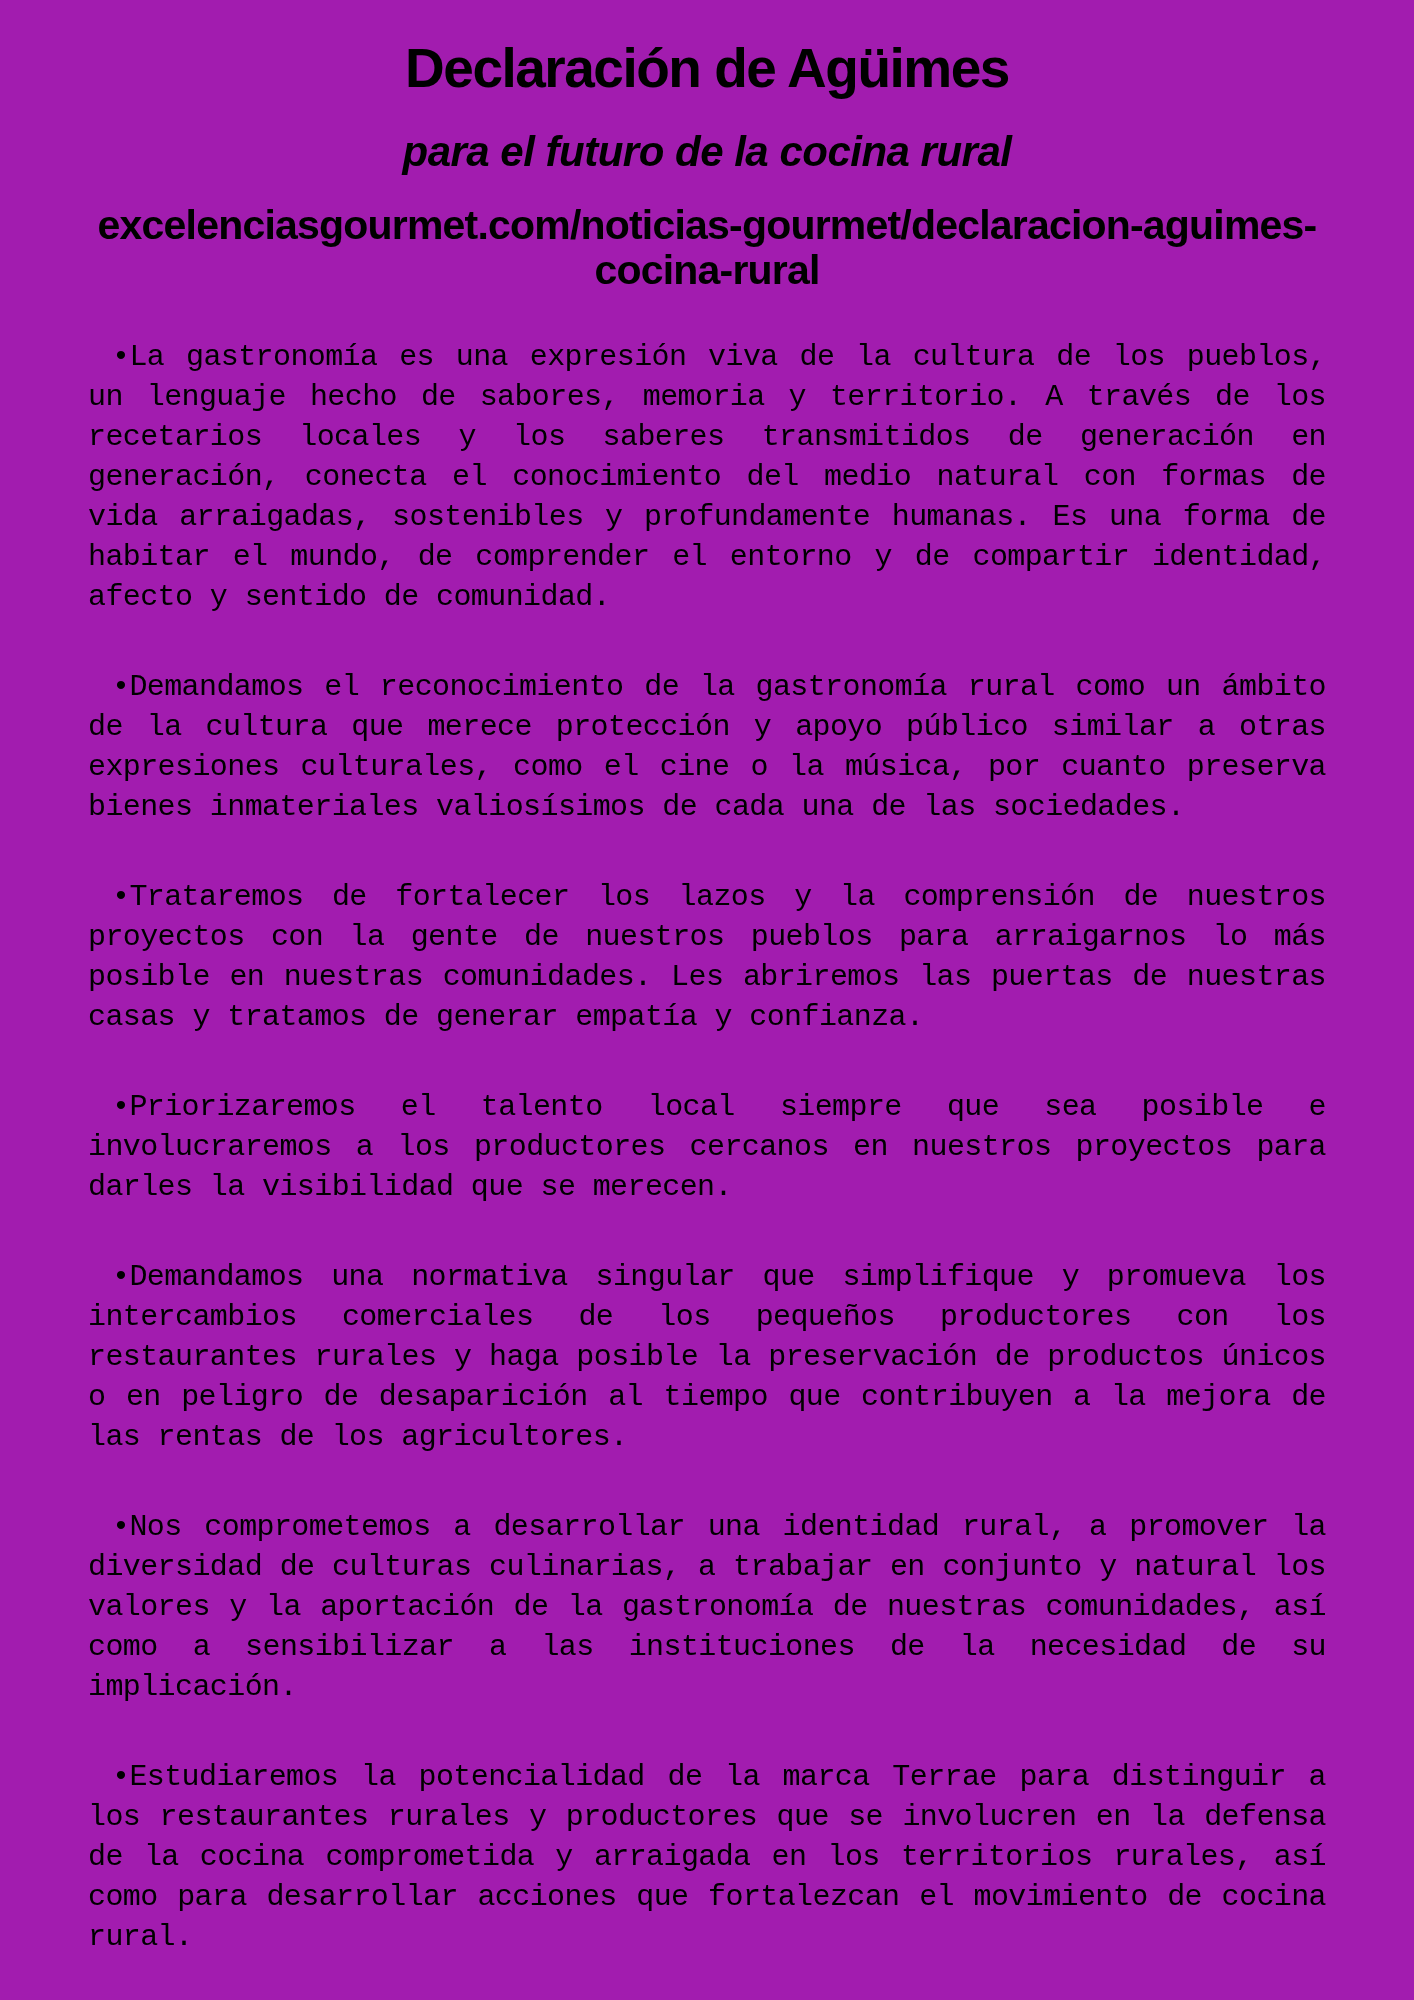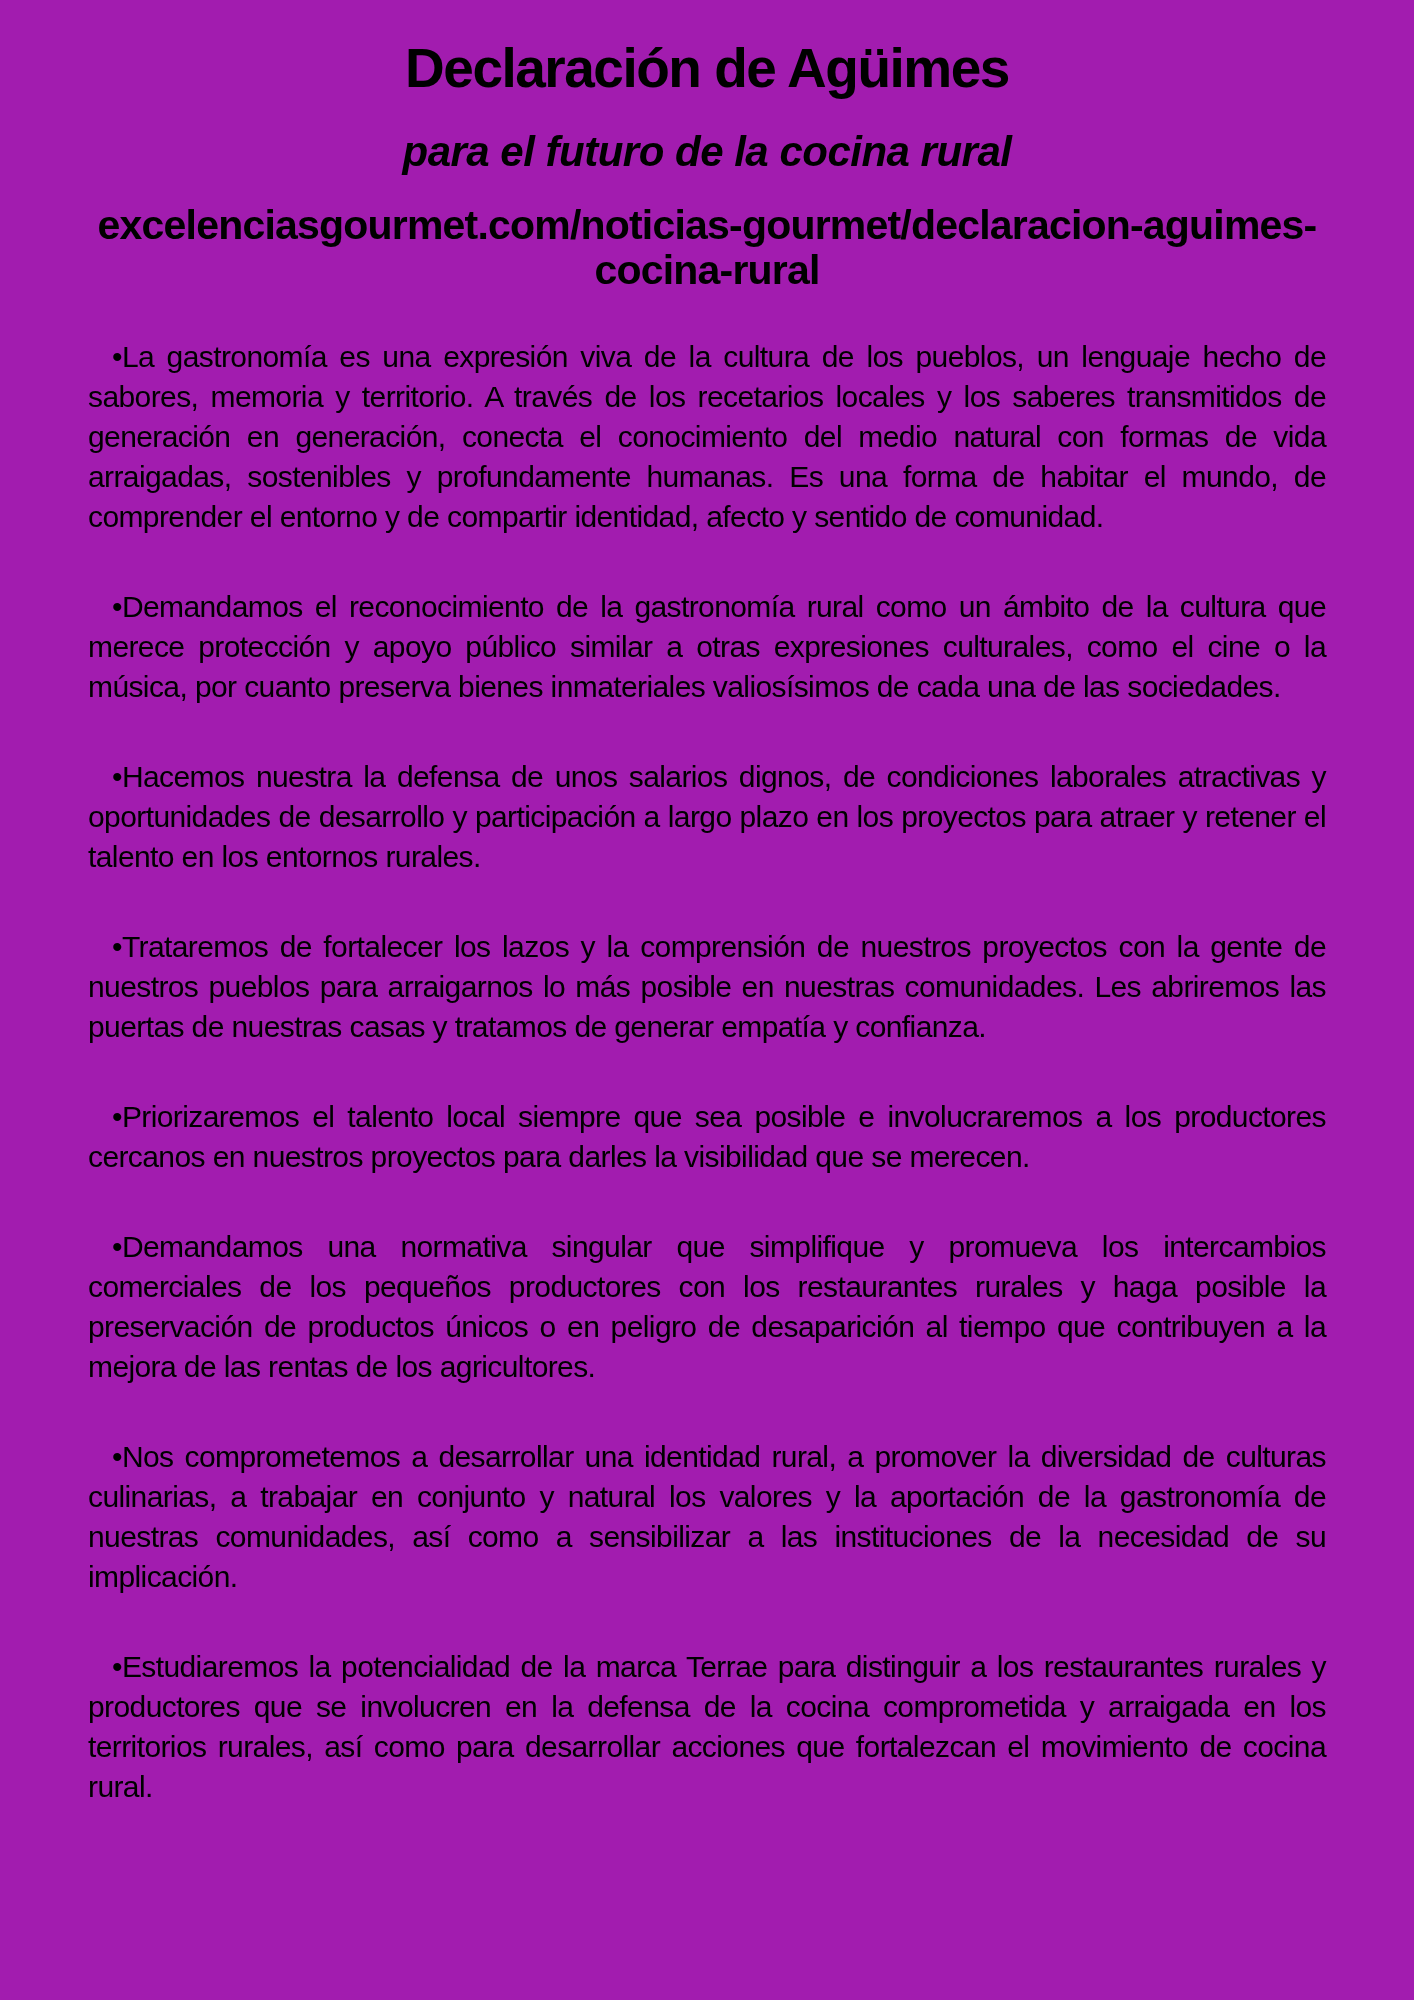--- a/index.html
+++ b/index.html
@@ -49,40 +49,40 @@
   .body-text {
     margin-top: 44px;
   }
   .para {
     font-size: 30px;
     line-height: 40px;
     letter-spacing: -0.6px;
     text-align: justify;
     text-indent: 24px;
     margin: 0 0 50px 0;
+    font-family: Liberation Mono, monospace;
   }
   .para:last-child {
     margin-bottom: 0;
   }
 </style>
 </head>
 <body>
 
 <div class="page">
 
   <h1 class="title">Declaración de Agüimes</h1>
 
   <h2 class="subtitle">para el futuro de la cocina rural</h2>
 
   <div class="source-url">excelenciasgourmet.com/noticias-gourmet/declaracion-aguimes-cocina-rural</div>
 
   <div class="body-text">
     <p class="para">•La gastronomía es una expresión viva de la cultura de los pueblos, un lenguaje hecho de sabores, memoria y territorio. A través de los recetarios locales y los saberes transmitidos de generación en generación, conecta el conocimiento del medio natural con formas de vida arraigadas, sostenibles y profundamente humanas. Es una forma de habitar el mundo, de comprender el entorno y de compartir identidad, afecto y sentido de comunidad.</p>
     <p class="para">•Demandamos el reconocimiento de la gastronomía rural como un ámbito de la cultura que merece protección y apoyo público similar a otras expresiones culturales, como el cine o la música, por cuanto preserva bienes inmateriales valiosísimos de cada una de las sociedades.</p>
-    <p class="para">•Hacemos nuestra la defensa de unos salarios dignos, de condiciones laborales atractivas y oportunidades de desarrollo y participación a largo plazo en los proyectos para atraer y retener el talento en los entornos rurales.</p>
     <p class="para">•Trataremos de fortalecer los lazos y la comprensión de nuestros proyectos con la gente de nuestros pueblos para arraigarnos lo más posible en nuestras comunidades. Les abriremos las puertas de nuestras casas y tratamos de generar empatía y confianza.</p>
     <p class="para">•Priorizaremos el talento local siempre que sea posible e involucraremos a los productores cercanos en nuestros proyectos para darles la visibilidad que se merecen.</p>
     <p class="para">•Demandamos una normativa singular que simplifique y promueva los intercambios comerciales de los pequeños productores con los restaurantes rurales y haga posible la preservación de productos únicos o en peligro de desaparición al tiempo que contribuyen a la mejora de las rentas de los agricultores.</p>
     <p class="para">•Nos comprometemos a desarrollar una identidad rural, a promover la diversidad de culturas culinarias, a trabajar en conjunto y natural los valores y la aportación de la gastronomía de nuestras comunidades, así como a sensibilizar a las instituciones de la necesidad de su implicación.</p>
     <p class="para">•Estudiaremos la potencialidad de la marca Terrae para distinguir a los restaurantes rurales y productores que se involucren en la defensa de la cocina comprometida y arraigada en los territorios rurales, así como para desarrollar acciones que fortalezcan el movimiento de cocina rural.</p>
   </div>
 
 </div>
 
 </body></html>

